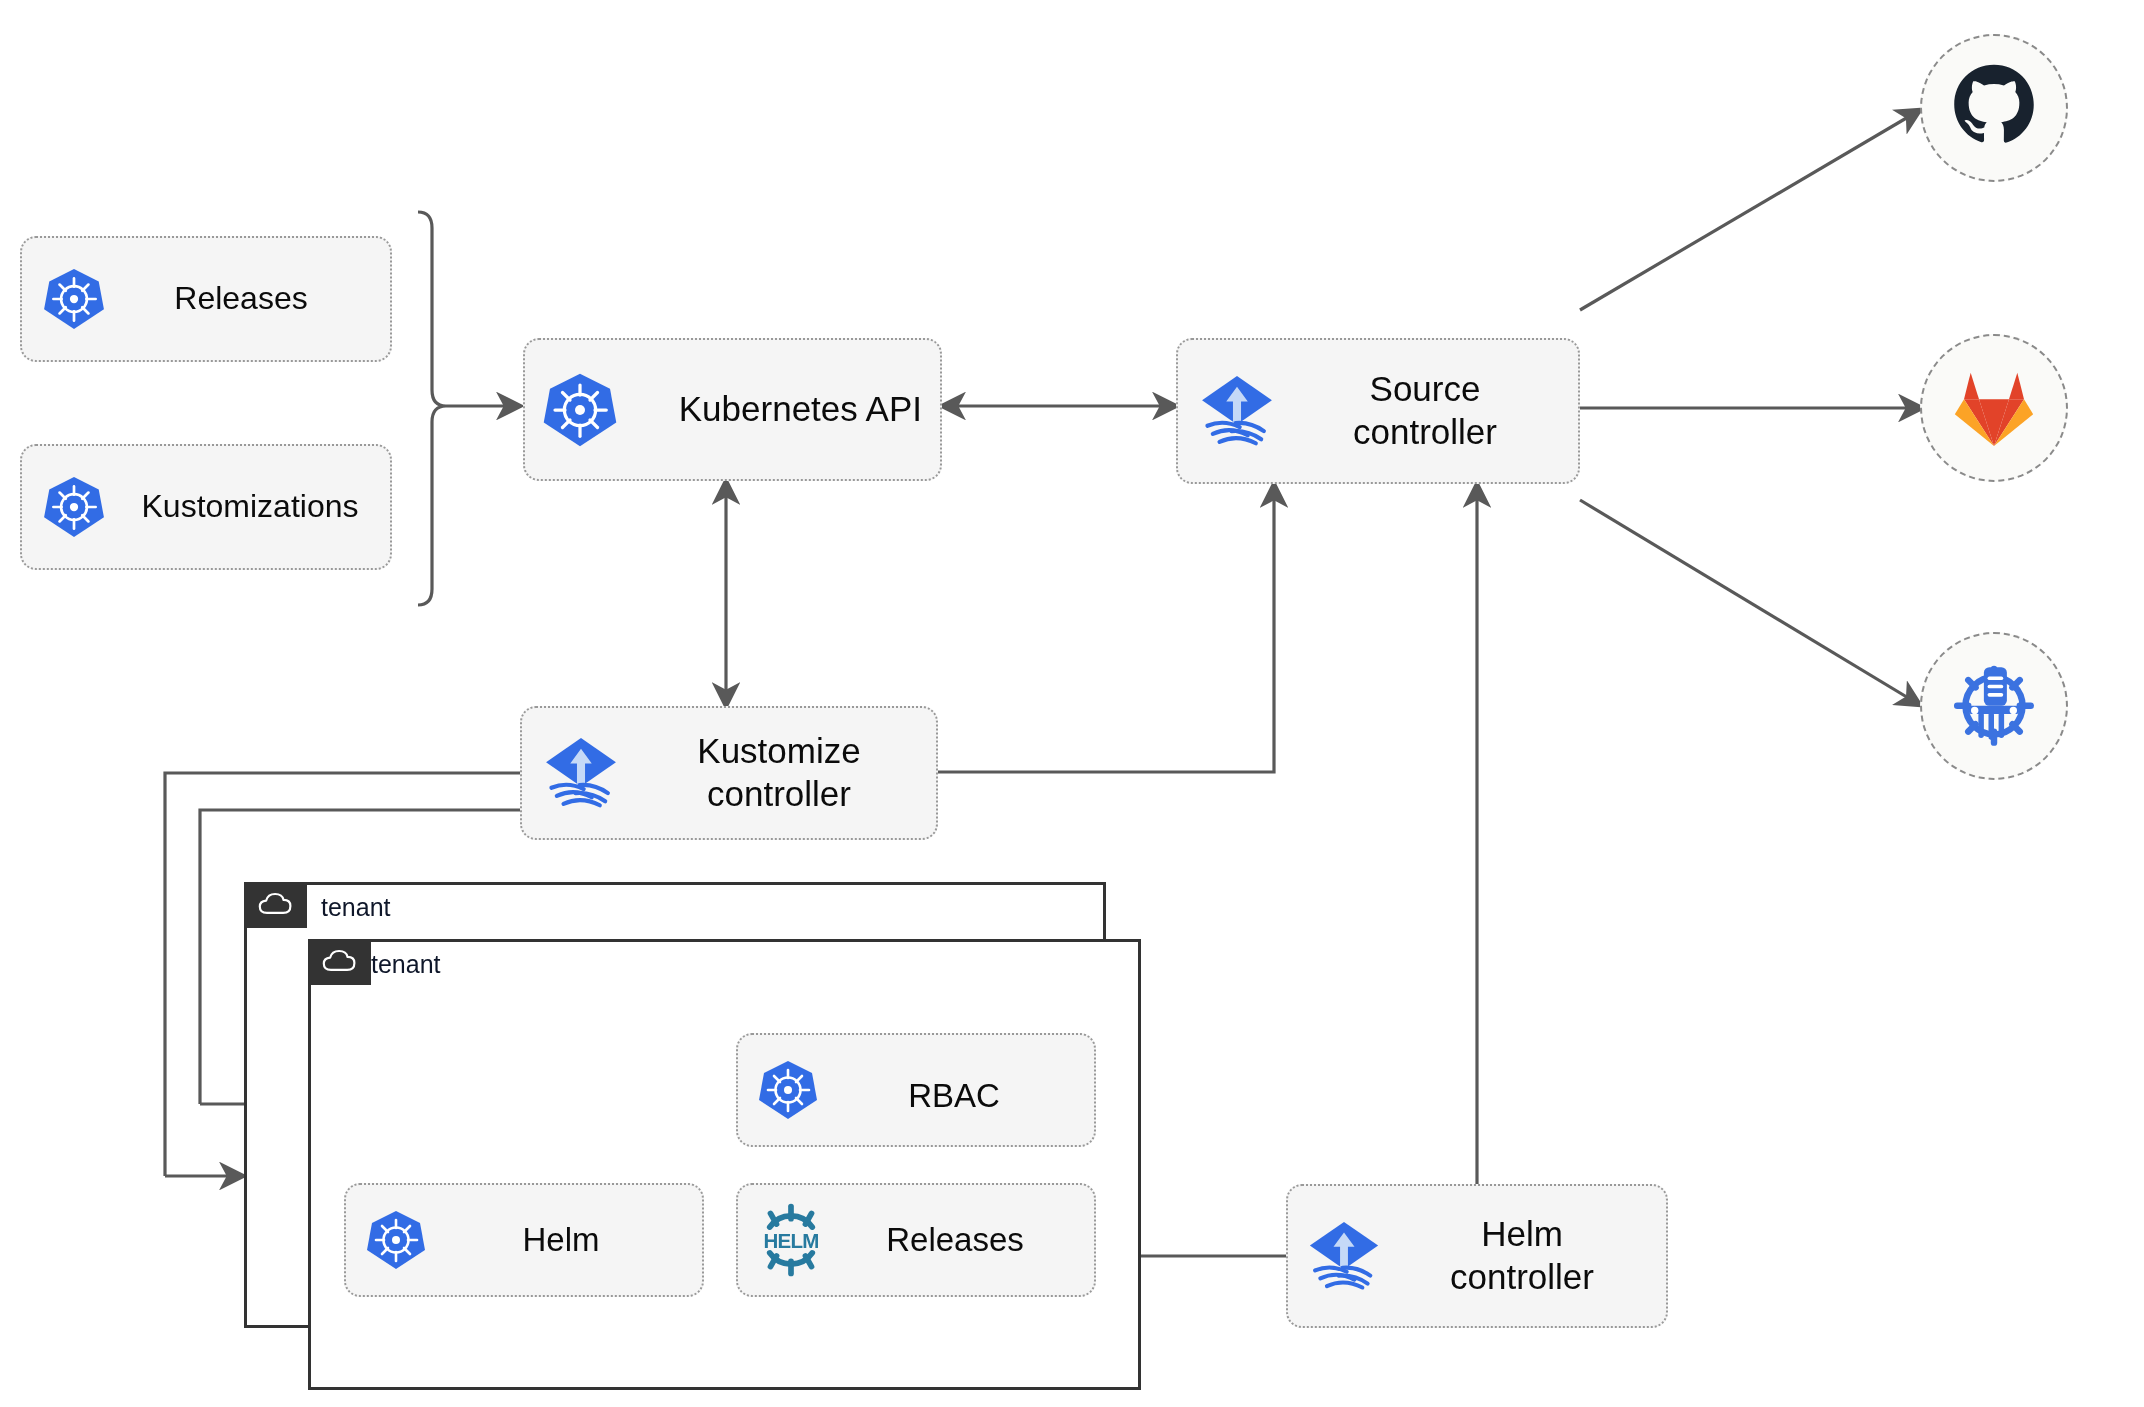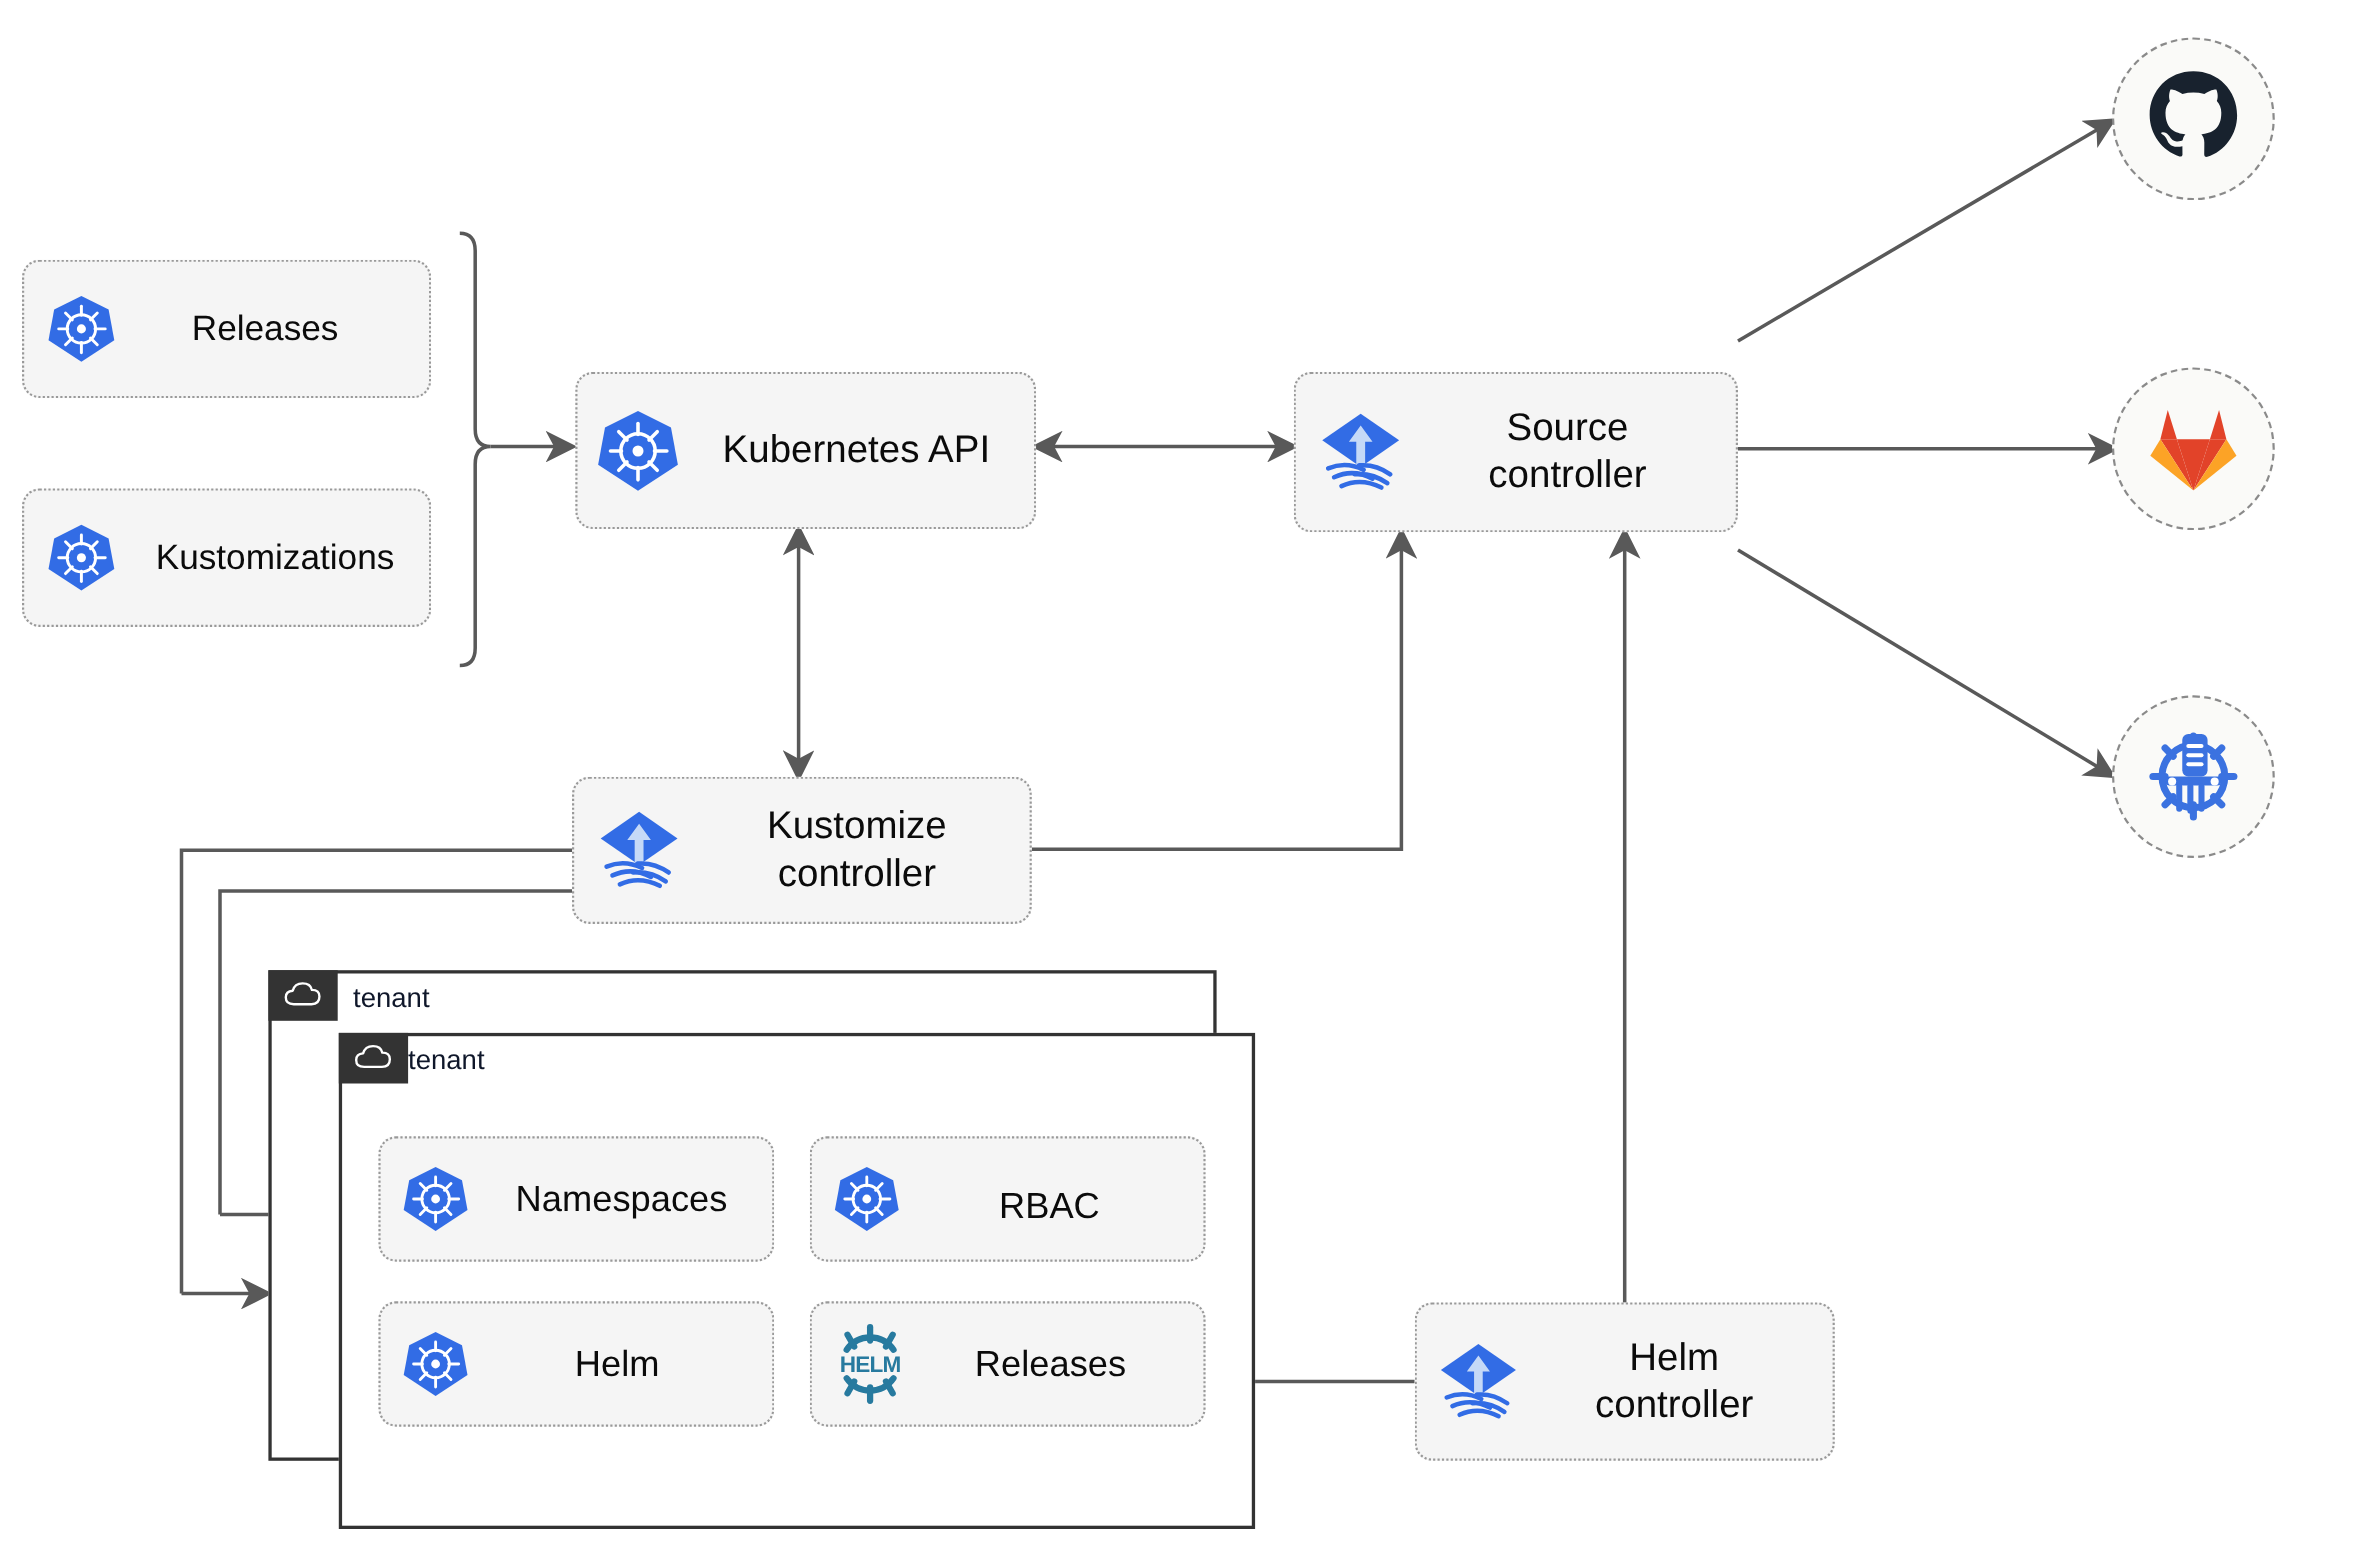--- a/index.html
+++ b/index.html
@@ -190,21 +190,21 @@
           <line x1="12" y1="32" x2="20" y2="32"></line>
           <line x1="44" y1="32" x2="53" y2="32"></line>
           <line x1="18" y1="18" x2="24" y2="24"></line>
           <line x1="40" y1="40" x2="46" y2="46"></line>
           <line x1="46" y1="18" x2="40" y2="24"></line>
           <line x1="24" y1="40" x2="18" y2="46"></line>
         </g>
         <circle cx="32" cy="32" r="4" fill="#ffffff"></circle>
       </svg>
     </span>
-    <span class="lbl" style="font-size:35px; padding-right:18px;">Kubernetes API</span>
+    <span class="lbl" style="font-size:35px; padding-right:18px;text-align:right;">Kubernetes API</span>
   </div>
 
   <div class="node" style="left:1176px; top:338px; width:404px; height:146px;">
     <span class="ico" style="width:118px;">
       <svg width="86" height="86" viewBox="0 0 64 64" aria-hidden="true">
         <polygon points="32,6 58,24 32,42 6,24" fill="#326ce5"></polygon>
         <path d="M32 14 L40 25 L35 25 L35 40 L29 40 L29 25 L24 25 Z" fill="#c5d9f7"></path>
         <g stroke="#326ce5" stroke-width="3.1" fill="none" stroke-linecap="round">
           <path d="M10 43 Q 22 38 34 44"></path>
           <path d="M14 49 Q 27 43 40 50"></path>
@@ -330,40 +330,20 @@
   <div class="tenant-tab" style="left:308px; top:939px; width:63px;">
     <span>
       <svg width="36" height="24" viewBox="0 0 40 26" aria-hidden="true">
         <path d="M10 24 Q2 24 2 17 Q2 11 9 10.4 Q11 3 19 3 Q27 3 28.4 9.6 Q36 9.6 36 16.3
                  Q36 24 28 24 Z" fill="none" stroke="#ffffff" stroke-width="2.4" stroke-linejoin="round"></path>
       </svg>
     </span>
   </div>
   <span class="tenant-title" style="left:371px; top:950px;">tenant</span>
 
-  <div class="node" style="left:344px; top:1033px; width:360px; height:114px;">
-    <span class="ico" style="width:100px;">
-      <svg width="64" height="64" viewBox="0 0 64 64" aria-hidden="true">
-        <polygon points="32,3 56,15 61,42 32,61 3,42 8,15" fill="#326ce5"></polygon>
-        <g fill="none" stroke="#ffffff" stroke-width="2.6" stroke-linecap="round">
-          <circle cx="32" cy="32" r="12.5"></circle>
-          <line x1="32" y1="12" x2="32" y2="20"></line>
-          <line x1="32" y1="44" x2="32" y2="53"></line>
-          <line x1="12" y1="32" x2="20" y2="32"></line>
-          <line x1="44" y1="32" x2="53" y2="32"></line>
-          <line x1="18" y1="18" x2="24" y2="24"></line>
-          <line x1="40" y1="40" x2="46" y2="46"></line>
-          <line x1="46" y1="18" x2="40" y2="24"></line>
-          <line x1="24" y1="40" x2="18" y2="46"></line>
-        </g>
-        <circle cx="32" cy="32" r="4" fill="#ffffff"></circle>
-      </svg>
-    </span>
-    <span class="lbl" style="font-size:33px; padding-right:18px;">Namespaces</span>
-  </div>
 
   <div class="node" style="left:736px; top:1033px; width:360px; height:114px;">
     <span class="ico" style="width:100px;">
       <svg width="64" height="64" viewBox="0 0 64 64" aria-hidden="true">
         <polygon points="32,3 56,15 61,42 32,61 3,42 8,15" fill="#326ce5"></polygon>
         <g fill="none" stroke="#ffffff" stroke-width="2.6" stroke-linecap="round">
           <circle cx="32" cy="32" r="12.5"></circle>
           <line x1="32" y1="12" x2="32" y2="20"></line>
           <line x1="32" y1="44" x2="32" y2="53"></line>
           <line x1="12" y1="32" x2="20" y2="32"></line>

